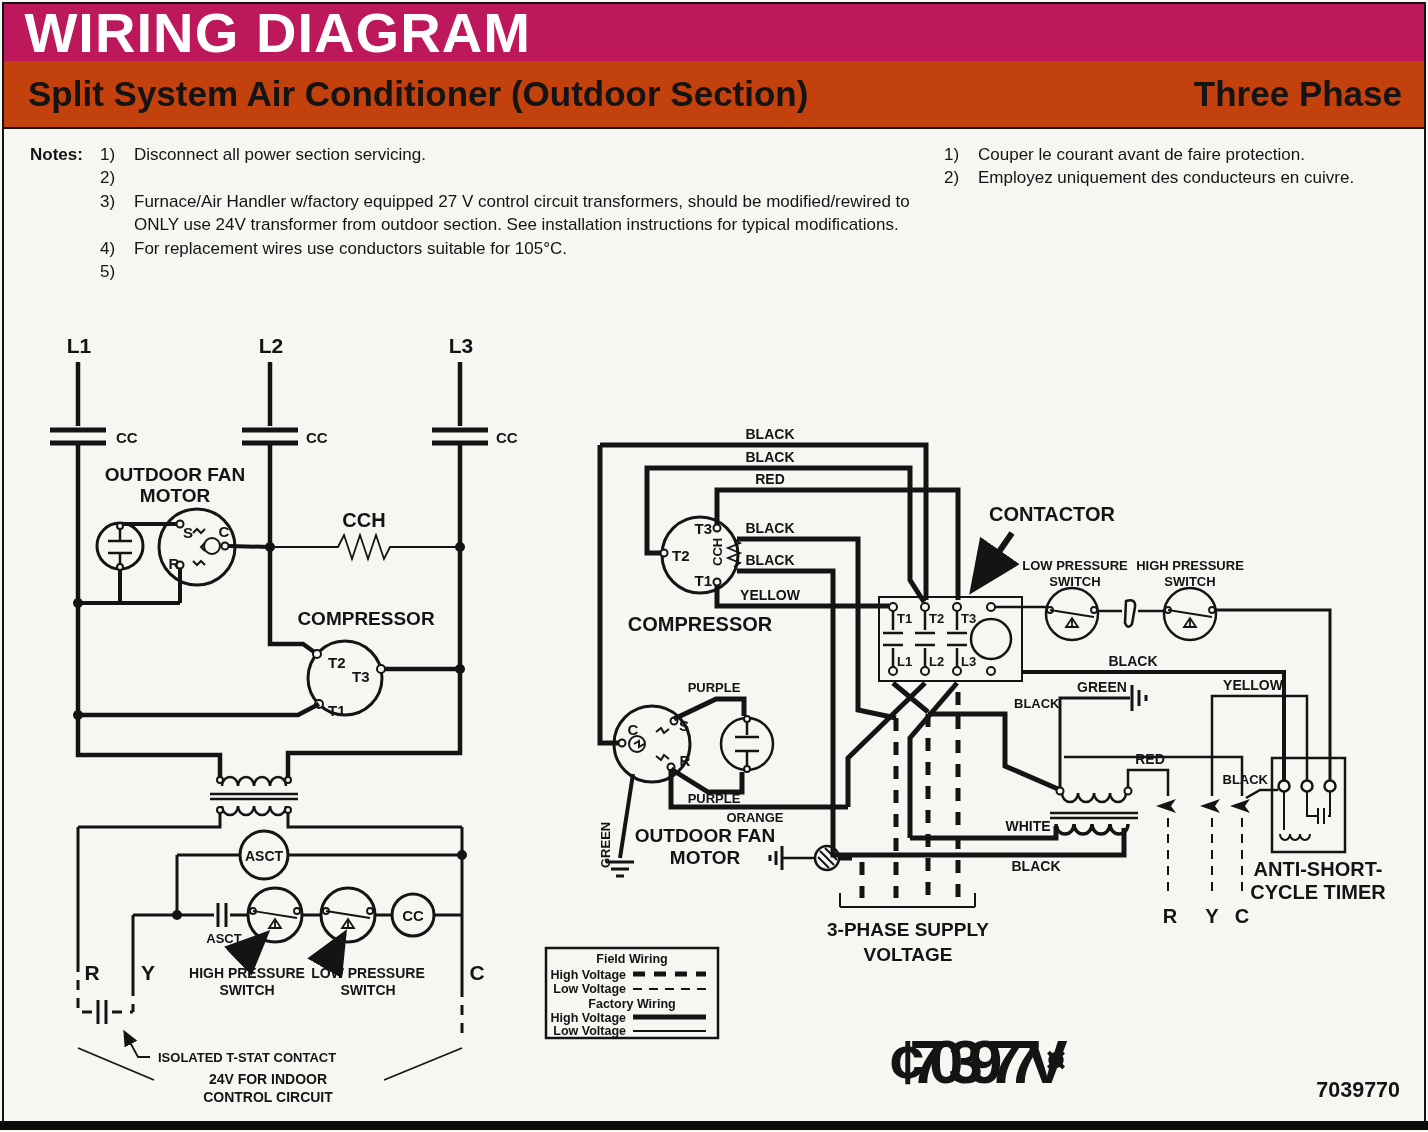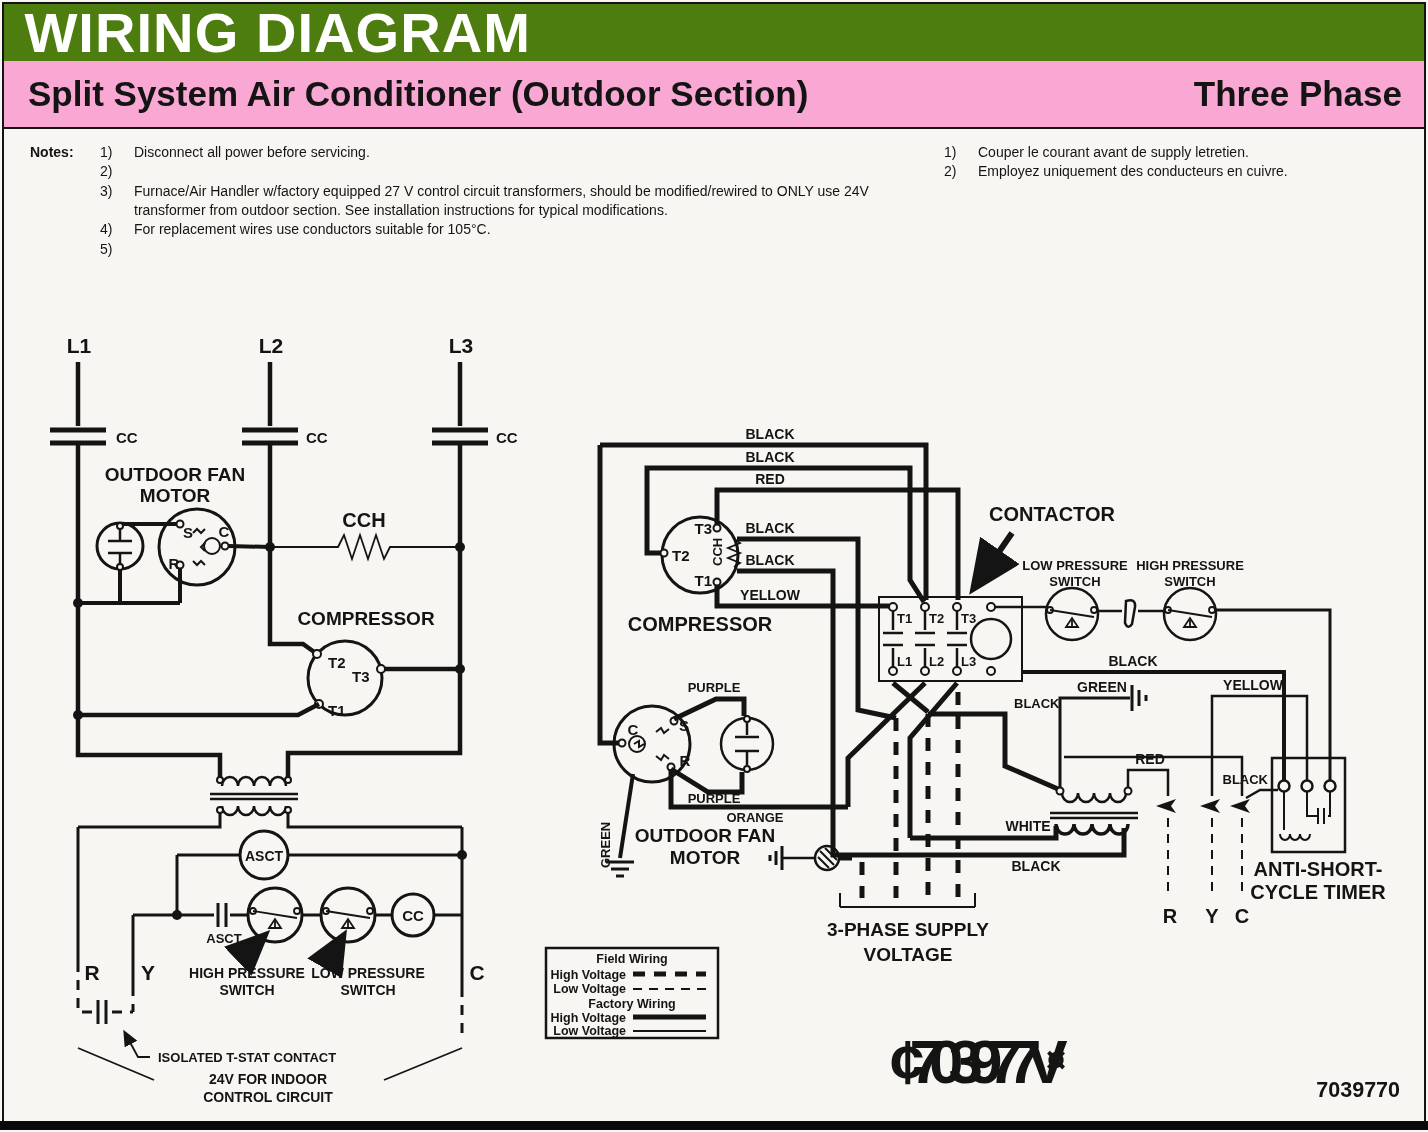--- a/index.html
+++ b/index.html
@@ -1,29 +1,29 @@
 <!DOCTYPE html>
 <html><head>
 <meta charset="utf-8">
 <style>
   html,body{margin:0;padding:0;background:#e8e8e6;}
   #page{position:relative;width:1428px;height:1132px;background:#f7f6f2;overflow:hidden;
         font-family:"Liberation Sans","DejaVu Sans",sans-serif;color:#141414;}
   #outer-border{position:absolute;left:2px;top:2px;width:1420px;height:1122px;
         border:2px solid #141414;pointer-events:none;}
   #bottom-band{position:absolute;left:0;top:1121px;width:1428px;height:9px;background:#0a0a0a;}
-  .title-bar{position:absolute;left:4px;top:4px;width:1420px;height:57px;background:#4d7c0f;
+  .title-bar{position:absolute;left:4px;top:4px;width:1420px;height:57px;background:#be185d;
         display:flex;align-items:center;}
   .title-bar span{color:#fff;font-weight:bold;font-size:55px;letter-spacing:1px;
         padding-left:20px;transform:scaleX(1.02);transform-origin:left center;white-space:nowrap;}
-  .subtitle-bar{position:absolute;left:4px;top:61px;width:1420px;height:66px;background:#f9a8d4;
+  .subtitle-bar{position:absolute;left:4px;top:61px;width:1420px;height:66px;background:#c2410c;
         border-bottom:2px solid #141414;display:flex;align-items:center;justify-content:space-between;}
   .subtitle-bar .sub{font-weight:bold;font-size:35px;padding-left:24px;white-space:nowrap;}
   .subtitle-bar .phase{font-weight:bold;font-size:35px;padding-right:22px;white-space:nowrap;}
-  .notes{position:absolute;top:143px;font-size:14px;line-height:1.38;}
+  .notes{position:absolute;top:143px;font-size:17px;line-height:1.38;}
   .notes-en{left:30px;width:888px;}
   .notes-fr{left:944px;width:474px;}
   .note-row{display:flex;}
   .n-label{width:70px;font-weight:bold;flex:none;}
   .n-num{width:34px;flex:none;}
   .n-text{flex:1;}
   svg{position:absolute;left:0;top:0;}
   svg text{font-family:"Liberation Sans","DejaVu Sans",sans-serif;font-weight:bold;fill:#141414;}
   .wire{stroke:#141414;fill:none;}
   .comp{stroke:#141414;fill:none;}
@@ -46,21 +46,21 @@
 
   <div class="subtitle-bar">
     <span class="sub">Split System Air Conditioner (Outdoor Section)</span>
     <span class="phase">Three Phase</span>
   </div>
 
   <div class="notes notes-en">
     <div class="note-row">
       <span class="n-label">Notes:</span>
       <span class="n-num">1)</span>
-      <span class="n-text">Disconnect all power before servicing.</span>
+      <span class="n-text">Disconnect all power section servicing.</span>
     </div>
     <div class="note-row">
       <span class="n-label"></span>
       <span class="n-num">2)</span>
     </div>
     <div class="note-row">
       <span class="n-label"></span>
       <span class="n-num">3)</span>
       <span class="n-text">Furnace/Air Handler w/factory equipped 27 V control circuit transformers, should be modified/rewired to ONLY use 24V transformer from outdoor section. See installation instructions for typical modifications.</span>
     </div>
@@ -71,21 +71,21 @@
     </div>
     <div class="note-row">
       <span class="n-label"></span>
       <span class="n-num">5)</span>
     </div>
   </div>
 
   <div class="notes notes-fr">
     <div class="note-row">
       <span class="n-num">1)</span>
-      <span class="n-text">Couper le courant avant de supply letretien.</span>
+      <span class="n-text">Couper le courant avant de faire protection.</span>
     </div>
     <div class="note-row">
       <span class="n-num">2)</span>
       <span class="n-text">Employez uniquement des conducteurs en cuivre.</span>
     </div>
   </div>
 
   <svg width="1428" height="1132" viewBox="0 0 1428 1132">
     <defs>
       <marker id="ah" markerWidth="10" markerHeight="10" refX="7" refY="4" orient="auto">

